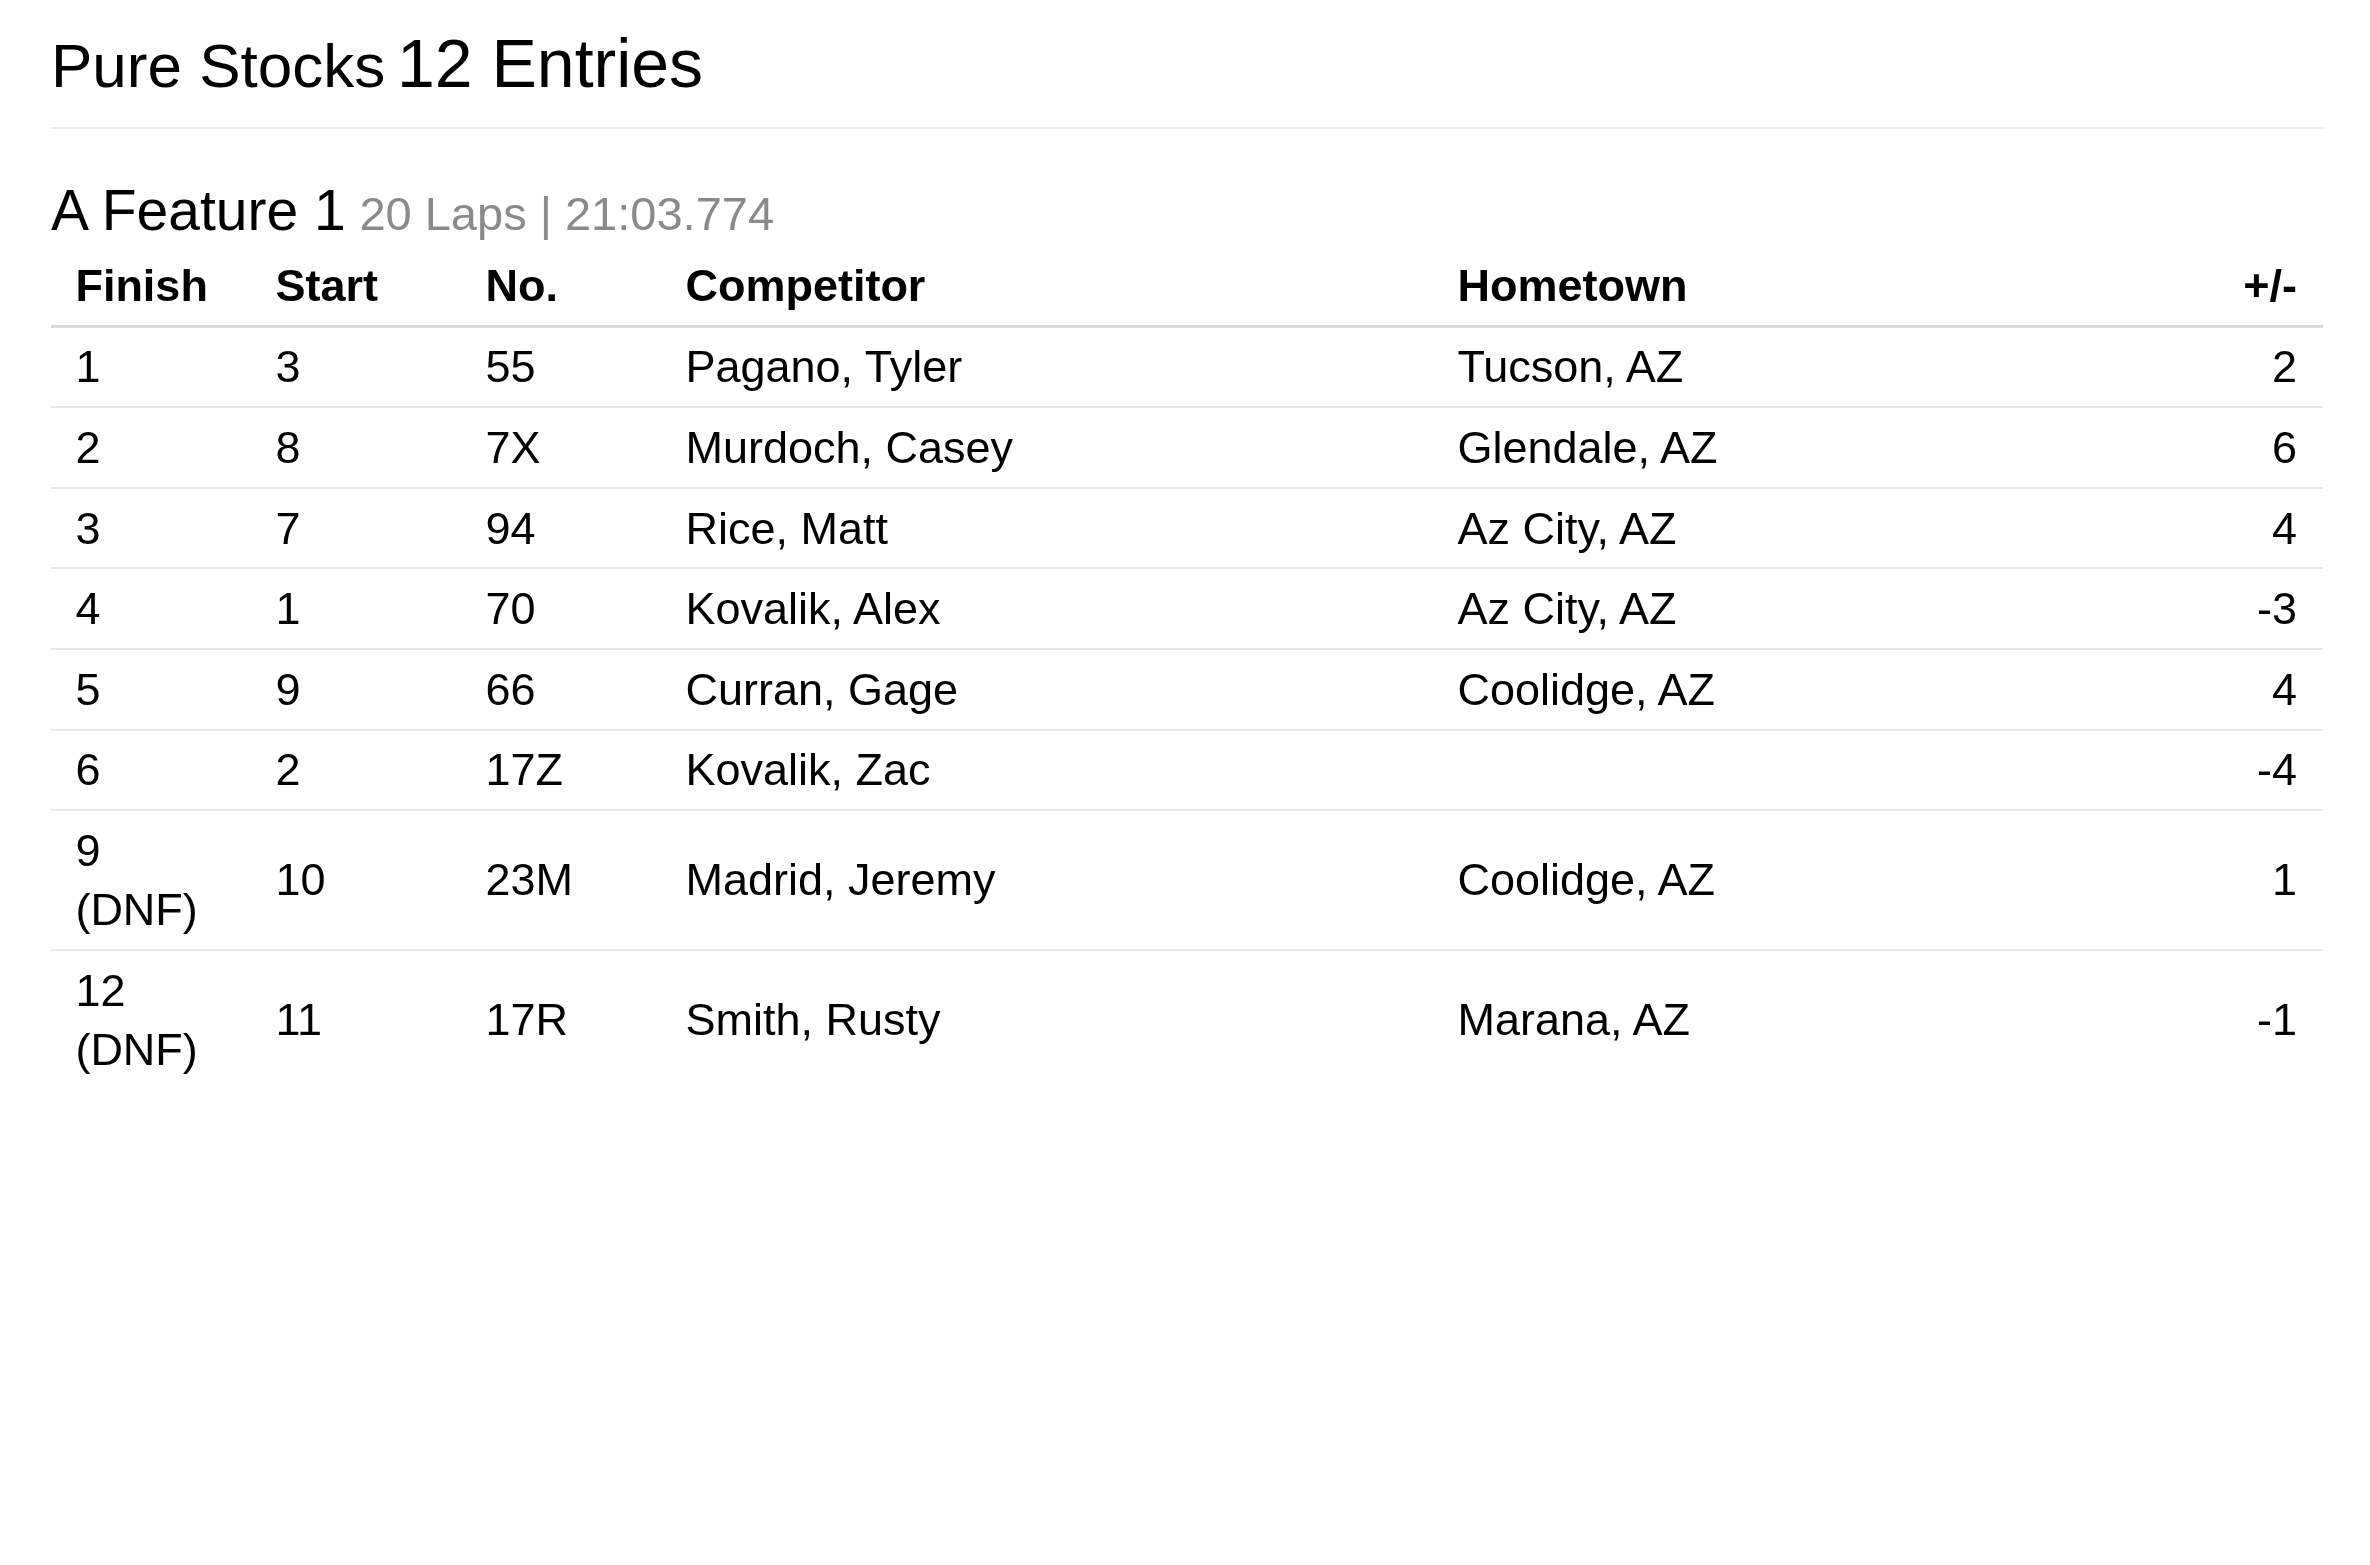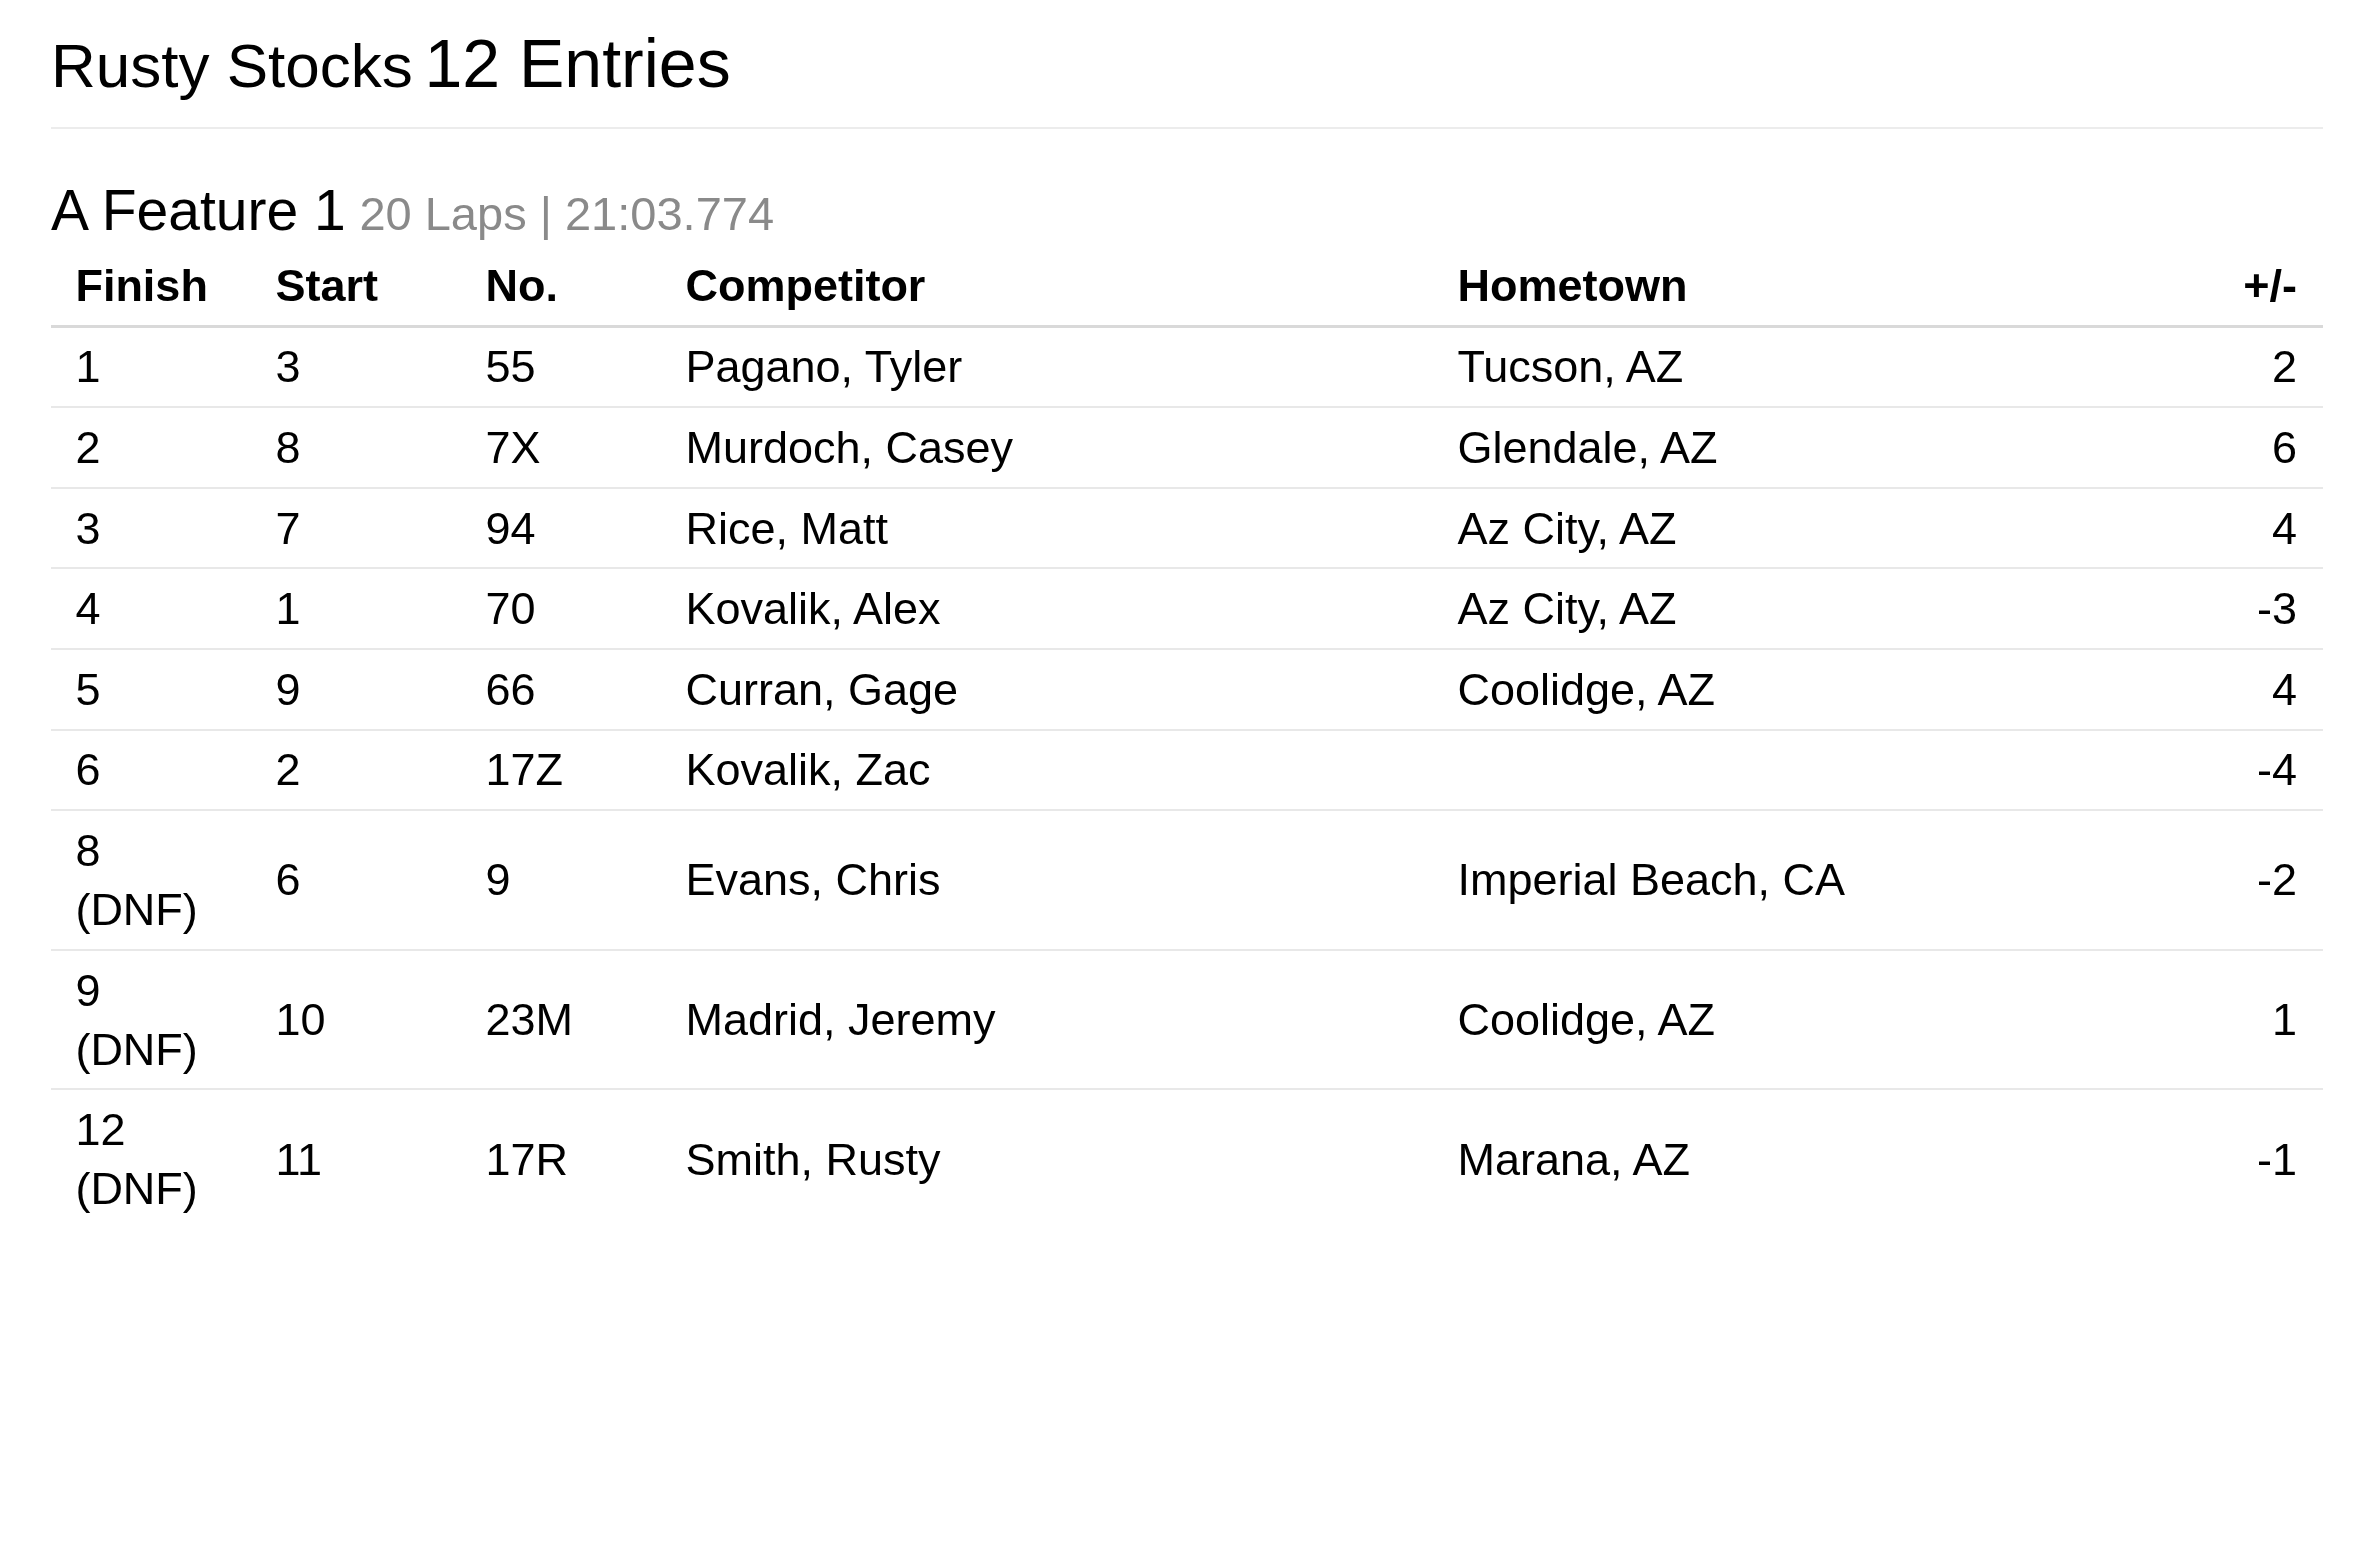--- a/index.html
+++ b/index.html
@@ -76,21 +76,21 @@
   table.results td:last-child {
     text-align: right;
     padding-right: 26px;
   }
 </style>
 </head>
 <body>
 
 <div class="page">
 
-  <h1 class="page-title"><span>Rusty Stocks</span><span class="entries">12 Entries</span></h1>
+  <h1 class="page-title"><span>Pure Stocks</span><span class="entries">12 Entries</span></h1>
 
   <hr class="title-divider">
 
   <h2 class="race-heading"><span>A Feature 1</span><span class="race-meta">20 Laps | 21:03.774</span></h2>
 
   <table class="results">
     <colgroup>
       <col style="width:200px">
       <col style="width:210px">
       <col style="width:200px">
@@ -151,28 +151,20 @@
         </tr>
         <tr>
           <td>6</td>
           <td>2</td>
           <td>17Z</td>
           <td>Kovalik, Zac</td>
           <td></td>
           <td>-4</td>
         </tr>
         <tr>
-          <td>8 (DNF)</td>
-          <td>6</td>
-          <td>9</td>
-          <td>Evans, Chris</td>
-          <td>Imperial Beach, CA</td>
-          <td>-2</td>
-        </tr>
-        <tr>
           <td>9 (DNF)</td>
           <td>10</td>
           <td>23M</td>
           <td>Madrid, Jeremy</td>
           <td>Coolidge, AZ</td>
           <td>1</td>
         </tr>
         <tr>
           <td>12 (DNF)</td>
           <td>11</td>

